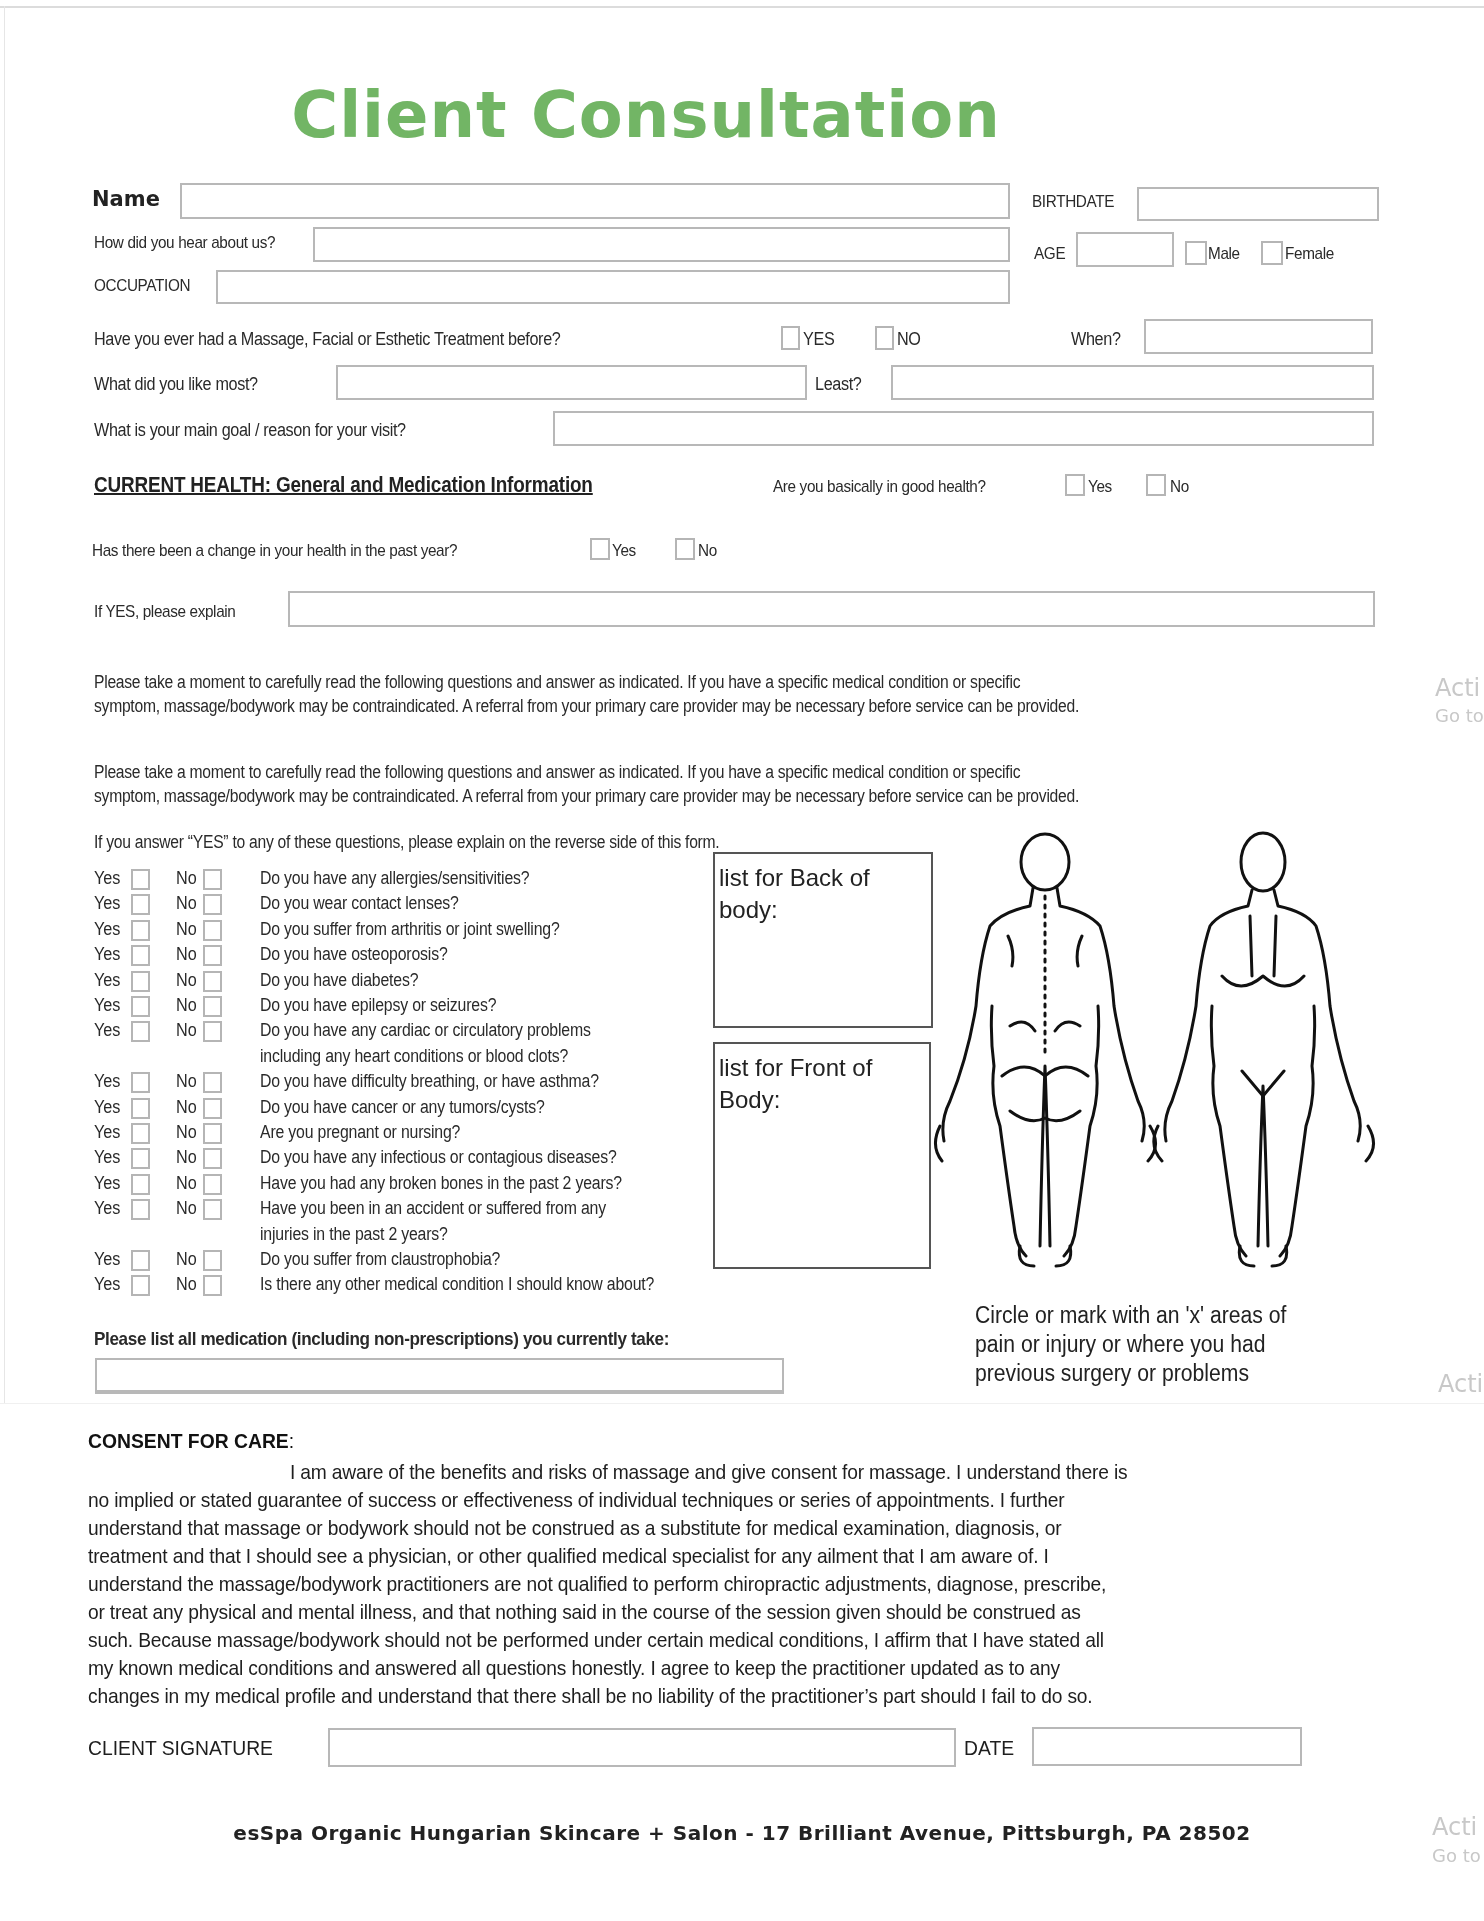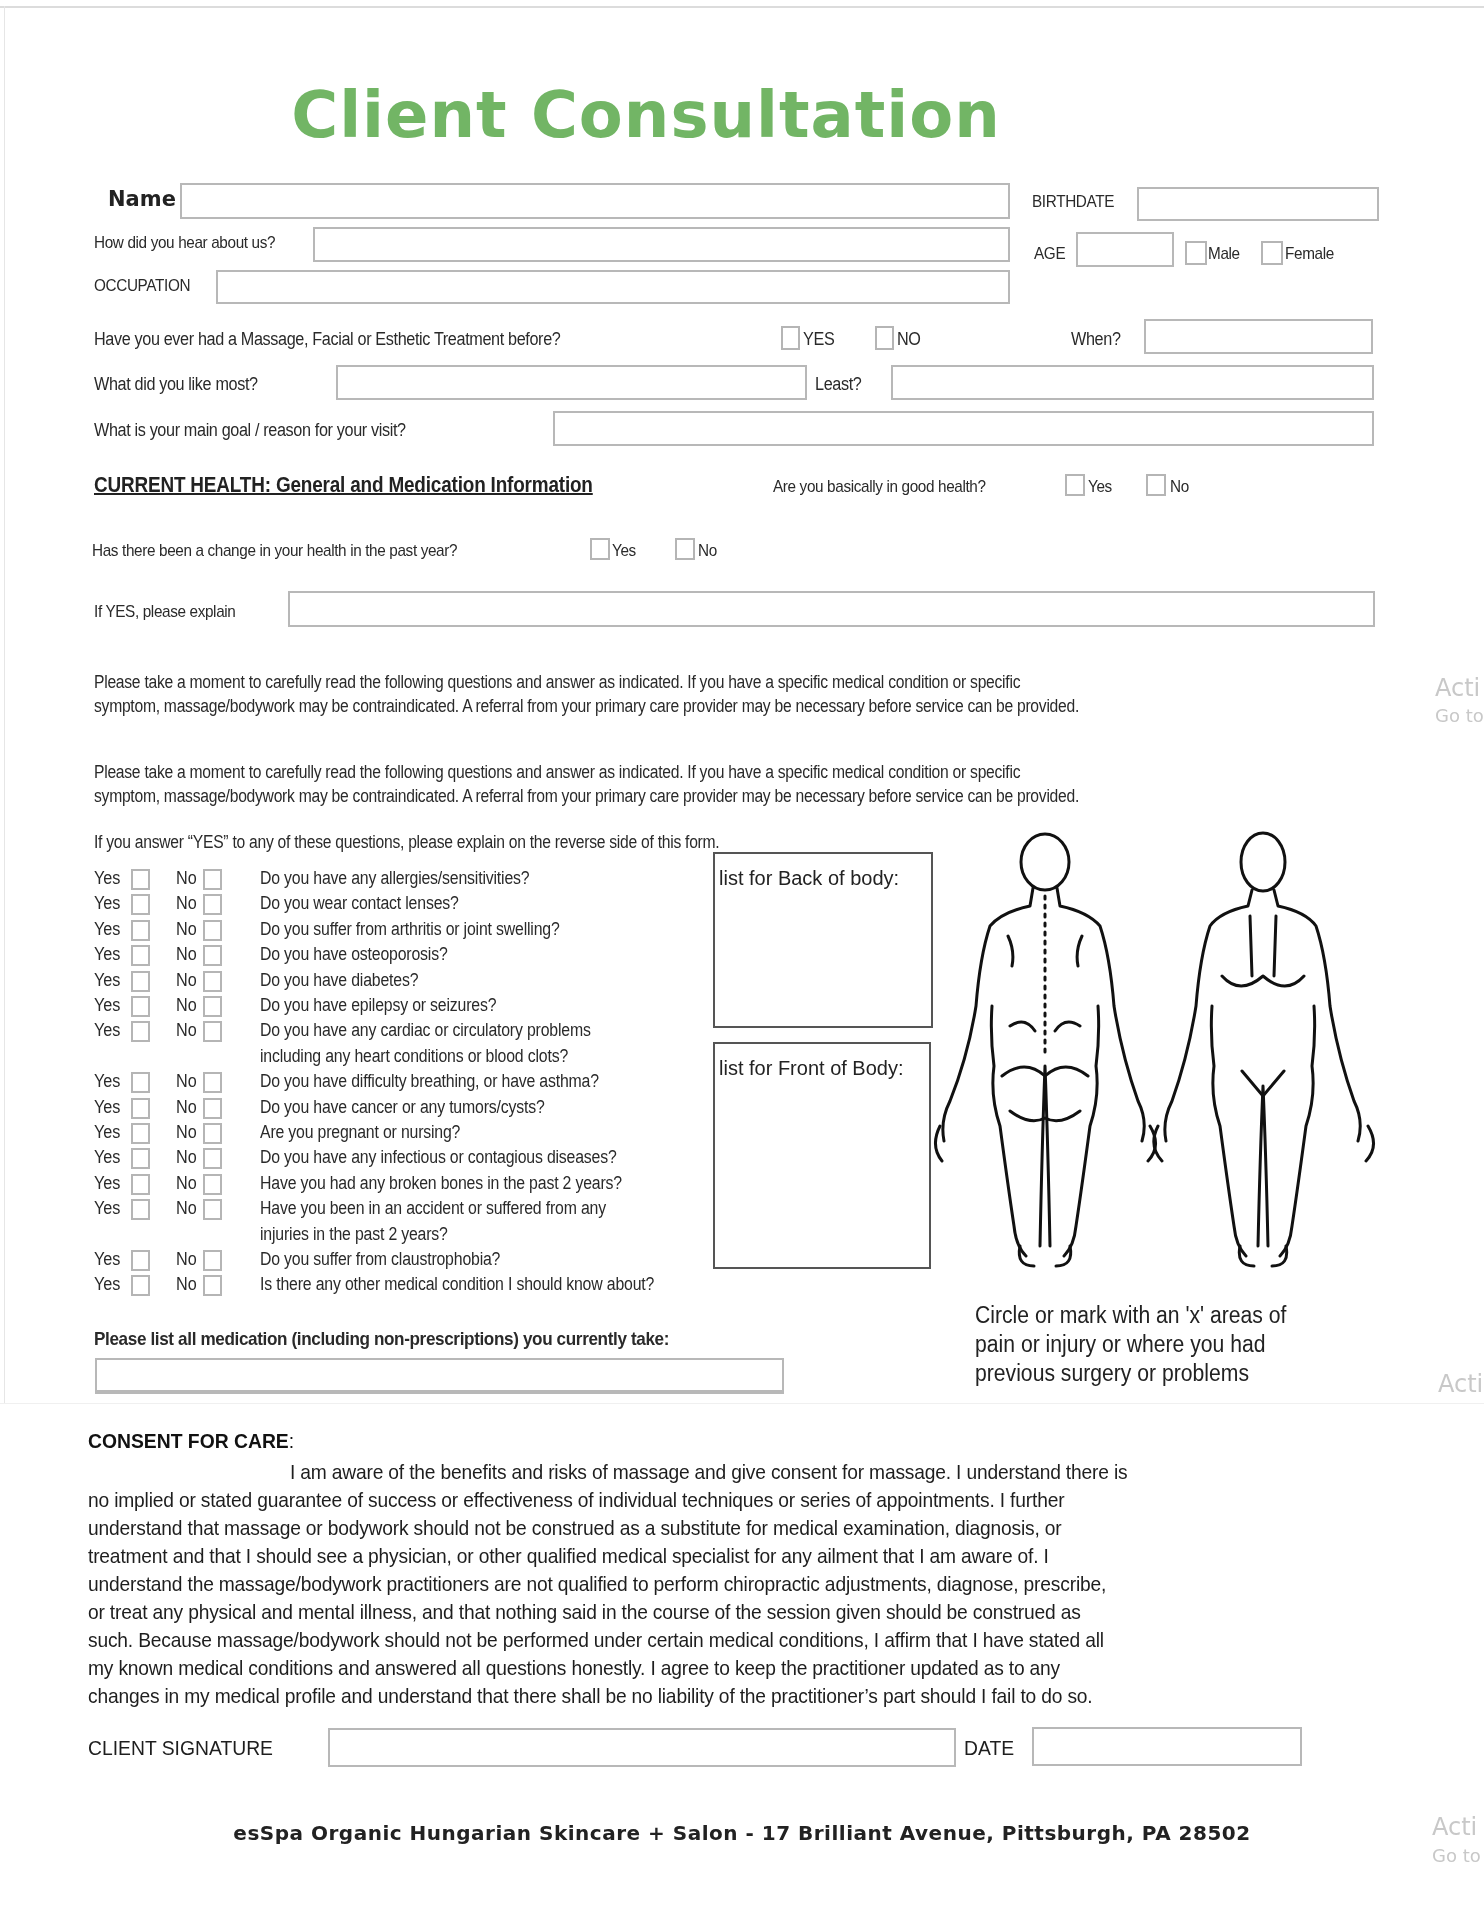--- a/index.html
+++ b/index.html
@@ -22,40 +22,40 @@
   .field {
     position:absolute; background:#fff; border:2px solid #b8b8b8; box-sizing:border-box;
   }
   .field input { width:100%; height:100%; border:none; outline:none; background:transparent; box-sizing:border-box; padding:2px 6px; font-size:16px; font-family:"Liberation Sans", sans-serif; }
   .cb { position:absolute; width:20px; height:22px; border:2px solid #b5b5b5; box-sizing:border-box; background:#fff; cursor:pointer; }
   .cb-sm { width:19px; height:19px; }
   .section-title { font-size:22px; font-weight:bold; color:#222; text-decoration:underline; text-decoration-thickness:2px; transform:scaleX(0.86); transform-origin:left center; letter-spacing:-0.2px; }
   .para { font-size:18px; color:#2a2a2a; line-height:24px; white-space:nowrap; transform:scaleX(0.87); transform-origin:left top; letter-spacing:-0.3px; }
   .q-text { font-size:18px; color:#2a2a2a; transform:scaleX(0.88); transform-origin:left center; letter-spacing:-0.2px; }
   .yn { font-size:18px; color:#2a2a2a; transform:scaleX(0.9); transform-origin:left center; }
-  .list-box { position:absolute; border:2px solid #555; box-sizing:border-box; background:#fff; padding:8px 4px; font-size:20px; line-height:32px; color:#222; white-space:normal; }
+  .list-box { position:absolute; border:2px solid #555; box-sizing:border-box; background:#fff; padding:8px 4px; font-size:24px; line-height:32px; color:#222; white-space:normal; }
   .caption { font-size:23px; line-height:29px; color:#222; transform:scaleX(0.92); transform-origin:left top; }
   .consent-h { font-size:21px; font-weight:bold; color:#111; transform:scaleX(0.92); transform-origin:left center; }
   .consent-line { font-size:21px; color:#1e1e1e; transform:scaleX(0.915); transform-origin:left center; letter-spacing:-0.2px; }
   .sig-lbl { font-size:21px; color:#1e1e1e; transform:scaleX(0.92); transform-origin:left center; }
   .footer { font-family:"DejaVu Sans", sans-serif; font-weight:bold; font-size:20px; color:#222; left:0; width:1484px; text-align:center; letter-spacing:0.5px; }
   .watermark { color:#c8c8c8; font-family:"DejaVu Sans", sans-serif; }
   .wm1 { font-size:24px; }
   .wm2 { font-size:18px; }
   svg.figure path, svg.figure line, svg.figure ellipse { fill:none; stroke:#111; stroke-width:3; stroke-linecap:round; stroke-linejoin:round; }
 </style>
 </head>
 <body>
 
 <div class="page-top-border"></div>
 <div class="page-left-border"></div>
 
 <div class="title">Client Consultation</div>
 
-<div class="abs name-lbl" style="left:108px; top:187px;">Name</div>
+<div class="abs name-lbl" style="left:92px; top:187px;">Name</div>
 <div class="field" style="left:180px; top:183px; width:830px; height:36px;"><input type="text" value="" style=""></div>
 
 <div class="abs lbl" style="left:1032px; top:192px;">BIRTHDATE</div>
 <div class="field" style="left:1137px; top:187px; width:242px; height:34px;"><input type="text" value="" style=""></div>
 
 <div class="abs lbl" style="left:94px; top:233px;">How did you hear about us?</div>
 <div class="field" style="left:313px; top:227px; width:697px; height:35px;"><input type="text" value="" style=""></div>
 
 <div class="abs lbl" style="left:1034px; top:244px;">AGE</div>
 <div class="field" style="left:1076px; top:232px; width:98px; height:35px;"><input type="text" value="" style=""></div>

